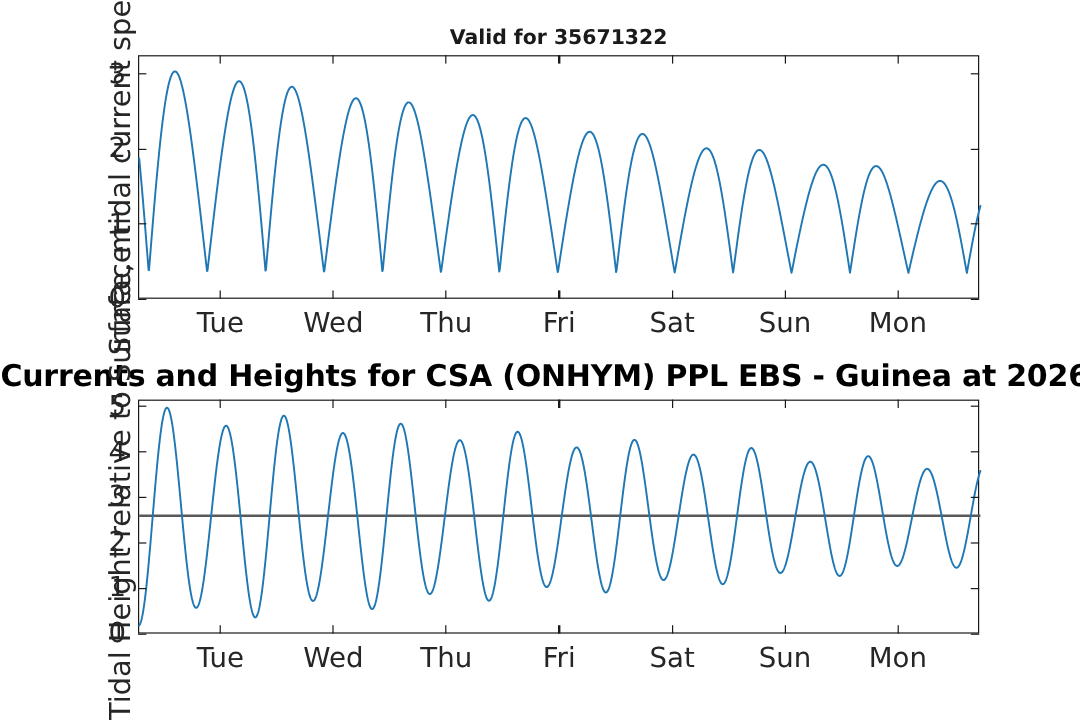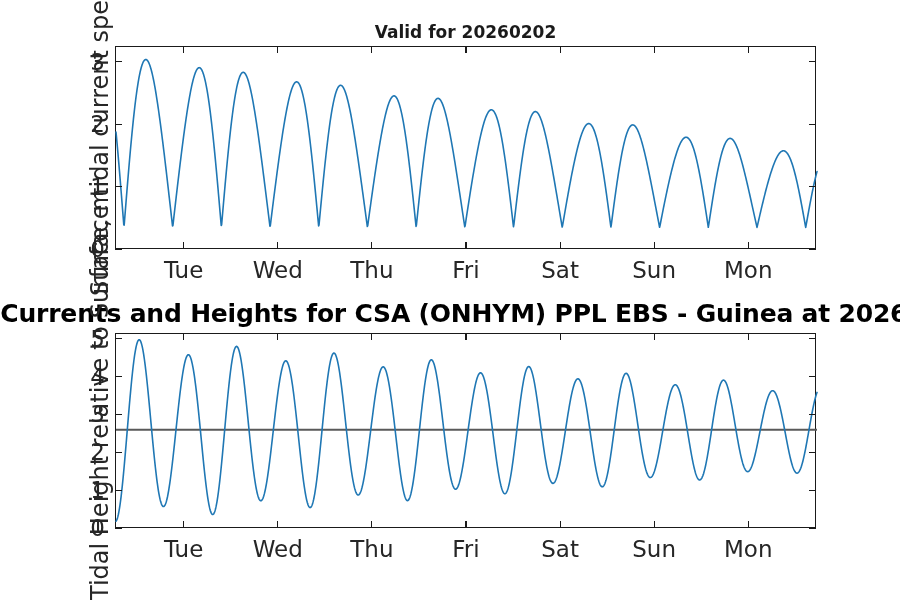--- a/index.html
+++ b/index.html
@@ -111,21 +111,21 @@
   .series-line { fill: none; stroke-width: 1.6; stroke-linejoin: round; stroke-linecap: round; }
   .datum-line  { fill: none; stroke-width: 2.0; }
 </style>
 </head>
 <body>
 
 <div class="figure">
 
   <div class="panel" id="panel-current">
 
-    <div id="subtitle-current">Valid for 20260202</div>
+    <div id="subtitle-current">Valid for 35671322</div>
 
     <div class="plotbox" id="box-current">
       <svg id="svg-current" width="701" height="203" viewBox="0 0 701 203" preserveAspectRatio="none">
         <path id="path-current" class="series-line" d="M 0.00 85.00 L 0.39 89.14 L 0.78 93.35 L 1.17 97.64 L 1.56 102.00 L 1.95 106.42 L 2.34 110.90 L 2.73 115.44 L 3.12 120.04 L 3.51 124.69 L 3.90 129.38 L 4.29 134.11 L 4.68 138.89 L 5.07 143.69 L 5.46 148.53 L 5.84 153.39 L 6.23 158.27 L 6.62 163.17 L 7.01 168.08 L 7.40 173.00 L 7.79 177.93 L 8.18 178.18 L 8.57 173.26 L 8.96 168.35 L 9.35 163.46 L 9.74 158.58 L 10.13 153.73 L 10.52 148.91 L 10.91 144.11 L 11.30 139.35 L 11.69 134.63 L 12.08 129.95 L 12.47 125.33 L 12.86 120.75 L 13.25 116.23 L 13.64 111.76 L 14.03 107.37 L 14.42 103.03 L 14.81 98.77 L 15.20 94.58 L 15.59 90.47 L 15.98 86.44 L 16.37 82.49 L 16.76 78.63 L 17.15 74.86 L 17.53 71.18 L 17.92 67.60 L 18.31 64.11 L 18.70 60.73 L 19.09 57.45 L 19.48 54.27 L 19.87 51.20 L 20.26 48.23 L 20.65 45.38 L 21.04 42.64 L 21.43 40.02 L 21.82 37.51 L 22.21 35.11 L 22.60 32.84 L 22.99 30.68 L 23.38 28.64 L 23.77 26.73 L 24.16 24.93 L 24.55 23.25 L 24.94 21.70 L 25.33 20.27 L 25.72 18.96 L 26.11 17.77 L 26.50 16.71 L 26.89 15.76 L 27.28 14.94 L 27.67 14.23 L 28.06 13.65 L 28.45 13.19 L 28.83 12.84 L 29.22 12.61 L 29.61 12.50 L 30.00 12.50 L 30.39 12.62 L 30.78 12.84 L 31.17 13.18 L 31.56 13.63 L 31.95 14.19 L 32.34 14.85 L 32.73 15.62 L 33.12 16.49 L 33.51 17.46 L 33.90 18.53 L 34.29 19.69 L 34.68 20.95 L 35.07 22.31 L 35.46 23.75 L 35.85 25.28 L 36.24 26.90 L 36.63 28.61 L 37.02 30.39 L 37.41 32.26 L 37.80 34.20 L 38.19 36.22 L 38.58 38.31 L 38.97 40.47 L 39.36 42.70 L 39.75 45.00 L 40.14 47.36 L 40.52 49.78 L 40.91 52.26 L 41.30 54.80 L 41.69 57.39 L 42.08 60.04 L 42.47 62.74 L 42.86 65.49 L 43.25 68.28 L 43.64 71.12 L 44.03 74.00 L 44.42 76.92 L 44.81 79.88 L 45.20 82.88 L 45.59 85.91 L 45.98 88.98 L 46.37 92.07 L 46.76 95.20 L 47.15 98.36 L 47.54 101.54 L 47.93 104.74 L 48.32 107.97 L 48.71 111.23 L 49.10 114.50 L 49.49 117.79 L 49.88 121.10 L 50.27 124.42 L 50.66 127.76 L 51.05 131.11 L 51.44 134.48 L 51.82 137.85 L 52.21 141.24 L 52.60 144.64 L 52.99 148.04 L 53.38 151.45 L 53.77 154.86 L 54.16 158.28 L 54.55 161.70 L 54.94 165.13 L 55.33 168.56 L 55.72 171.98 L 56.11 175.41 L 56.50 178.84 L 56.89 178.77 L 57.28 175.35 L 57.67 171.93 L 58.06 168.52 L 58.45 165.11 L 58.84 161.72 L 59.23 158.33 L 59.62 154.95 L 60.01 151.57 L 60.40 148.21 L 60.79 144.87 L 61.18 141.53 L 61.57 138.21 L 61.96 134.90 L 62.35 131.61 L 62.74 128.34 L 63.13 125.09 L 63.51 121.85 L 63.90 118.64 L 64.29 115.45 L 64.68 112.28 L 65.07 109.13 L 65.46 106.02 L 65.85 102.93 L 66.24 99.87 L 66.63 96.84 L 67.02 93.84 L 67.41 90.87 L 67.80 87.94 L 68.19 85.05 L 68.58 82.20 L 68.97 79.38 L 69.36 76.61 L 69.75 73.88 L 70.14 71.20 L 70.53 68.56 L 70.92 65.97 L 71.31 63.44 L 71.70 60.95 L 72.09 58.52 L 72.48 56.15 L 72.87 53.84 L 73.26 51.58 L 73.65 49.39 L 74.04 47.27 L 74.43 45.21 L 74.81 43.22 L 75.20 41.29 L 75.59 39.45 L 75.98 37.67 L 76.37 35.98 L 76.76 34.36 L 77.15 32.82 L 77.54 31.37 L 77.93 30.00 L 78.32 28.71 L 78.71 27.52 L 79.10 26.41 L 79.49 25.40 L 79.88 24.48 L 80.27 23.65 L 80.66 22.93 L 81.05 22.30 L 81.44 21.77 L 81.83 21.34 L 82.22 21.02 L 82.61 20.80 L 83.00 20.68 L 83.39 20.67 L 83.78 20.77 L 84.17 20.98 L 84.56 21.30 L 84.95 21.73 L 85.34 22.27 L 85.73 22.92 L 86.12 23.69 L 86.50 24.56 L 86.89 25.55 L 87.28 26.66 L 87.67 27.87 L 88.06 29.21 L 88.45 30.65 L 88.84 32.21 L 89.23 33.88 L 89.62 35.66 L 90.01 37.55 L 90.40 39.55 L 90.79 41.67 L 91.18 43.89 L 91.57 46.22 L 91.96 48.66 L 92.35 51.20 L 92.74 53.85 L 93.13 56.59 L 93.52 59.44 L 93.91 62.39 L 94.30 65.43 L 94.69 68.57 L 95.08 71.80 L 95.47 75.12 L 95.86 78.53 L 96.25 82.02 L 96.64 85.59 L 97.03 89.24 L 97.42 92.97 L 97.80 96.78 L 98.19 100.65 L 98.58 104.59 L 98.97 108.60 L 99.36 112.66 L 99.75 116.78 L 100.14 120.96 L 100.53 125.19 L 100.92 129.46 L 101.31 133.78 L 101.70 138.13 L 102.09 142.52 L 102.48 146.95 L 102.87 151.40 L 103.26 155.87 L 103.65 160.37 L 104.04 164.87 L 104.43 169.40 L 104.82 173.92 L 105.21 178.46 L 105.60 178.04 L 105.99 173.51 L 106.38 168.99 L 106.77 164.48 L 107.16 159.99 L 107.55 155.52 L 107.94 151.08 L 108.33 146.66 L 108.72 142.27 L 109.11 137.92 L 109.49 133.62 L 109.88 129.35 L 110.27 125.13 L 110.66 120.96 L 111.05 116.85 L 111.44 112.79 L 111.83 108.80 L 112.22 104.87 L 112.61 101.01 L 113.00 97.21 L 113.39 93.50 L 113.78 89.86 L 114.17 86.30 L 114.56 82.82 L 114.95 79.42 L 115.34 76.12 L 115.73 72.90 L 116.12 69.78 L 116.51 66.75 L 116.90 63.82 L 117.29 60.98 L 117.68 58.25 L 118.07 55.62 L 118.46 53.09 L 118.85 50.67 L 119.24 48.35 L 119.63 46.14 L 120.02 44.04 L 120.41 42.05 L 120.79 40.17 L 121.18 38.41 L 121.57 36.75 L 121.96 35.20 L 122.35 33.77 L 122.74 32.45 L 123.13 31.25 L 123.52 30.15 L 123.91 29.17 L 124.30 28.30 L 124.69 27.55 L 125.08 26.90 L 125.47 26.37 L 125.86 25.94 L 126.25 25.63 L 126.64 25.42 L 127.03 25.32 L 127.42 25.33 L 127.81 25.44 L 128.20 25.66 L 128.59 25.98 L 128.98 26.40 L 129.37 26.92 L 129.76 27.54 L 130.15 28.26 L 130.54 29.07 L 130.93 29.98 L 131.32 30.97 L 131.71 32.06 L 132.10 33.23 L 132.48 34.49 L 132.87 35.84 L 133.26 37.26 L 133.65 38.77 L 134.04 40.35 L 134.43 42.01 L 134.82 43.75 L 135.21 45.55 L 135.60 47.43 L 135.99 49.37 L 136.38 51.38 L 136.77 53.45 L 137.16 55.58 L 137.55 57.77 L 137.94 60.02 L 138.33 62.32 L 138.72 64.68 L 139.11 67.09 L 139.50 69.54 L 139.89 72.05 L 140.28 74.59 L 140.67 77.18 L 141.06 79.81 L 141.45 82.48 L 141.84 85.19 L 142.23 87.93 L 142.62 90.71 L 143.01 93.52 L 143.40 96.35 L 143.78 99.22 L 144.17 102.11 L 144.56 105.03 L 144.95 107.98 L 145.34 110.94 L 145.73 113.93 L 146.12 116.93 L 146.51 119.95 L 146.90 122.99 L 147.29 126.05 L 147.68 129.12 L 148.07 132.20 L 148.46 135.29 L 148.85 138.39 L 149.24 141.50 L 149.63 144.63 L 150.02 147.75 L 150.41 150.89 L 150.80 154.03 L 151.19 157.17 L 151.58 160.31 L 151.97 163.46 L 152.36 166.61 L 152.75 169.76 L 153.14 172.91 L 153.53 176.06 L 153.92 179.20 L 154.31 178.69 L 154.70 175.55 L 155.09 172.42 L 155.47 169.29 L 155.86 166.17 L 156.25 163.06 L 156.64 159.95 L 157.03 156.86 L 157.42 153.77 L 157.81 150.70 L 158.20 147.64 L 158.59 144.59 L 158.98 141.55 L 159.37 138.54 L 159.76 135.53 L 160.15 132.54 L 160.54 129.57 L 160.93 126.62 L 161.32 123.69 L 161.71 120.78 L 162.10 117.90 L 162.49 115.03 L 162.88 112.20 L 163.27 109.38 L 163.66 106.60 L 164.05 103.84 L 164.44 101.11 L 164.83 98.42 L 165.22 95.75 L 165.61 93.12 L 166.00 90.53 L 166.39 87.97 L 166.77 85.45 L 167.16 82.98 L 167.55 80.54 L 167.94 78.15 L 168.33 75.80 L 168.72 73.50 L 169.11 71.24 L 169.50 69.04 L 169.89 66.89 L 170.28 64.79 L 170.67 62.75 L 171.06 60.77 L 171.45 58.84 L 171.84 56.97 L 172.23 55.17 L 172.62 53.43 L 173.01 51.76 L 173.40 50.16 L 173.79 48.62 L 174.18 47.16 L 174.57 45.77 L 174.96 44.45 L 175.35 43.22 L 175.74 42.06 L 176.13 40.98 L 176.52 39.98 L 176.91 39.07 L 177.30 38.24 L 177.69 37.50 L 178.08 36.84 L 178.46 36.28 L 178.85 35.81 L 179.24 35.42 L 179.63 35.14 L 180.02 34.94 L 180.41 34.85 L 180.80 34.85 L 181.19 34.94 L 181.58 35.14 L 181.97 35.44 L 182.36 35.83 L 182.75 36.33 L 183.14 36.93 L 183.53 37.63 L 183.92 38.44 L 184.31 39.34 L 184.70 40.35 L 185.09 41.47 L 185.48 42.68 L 185.87 44.00 L 186.26 45.43 L 186.65 46.95 L 187.04 48.58 L 187.43 50.31 L 187.82 52.13 L 188.21 54.06 L 188.60 56.09 L 188.99 58.22 L 189.38 60.44 L 189.76 62.76 L 190.15 65.18 L 190.54 67.68 L 190.93 70.28 L 191.32 72.97 L 191.71 75.75 L 192.10 78.61 L 192.49 81.55 L 192.88 84.58 L 193.27 87.69 L 193.66 90.88 L 194.05 94.14 L 194.44 97.47 L 194.83 100.87 L 195.22 104.34 L 195.61 107.88 L 196.00 111.48 L 196.39 115.13 L 196.78 118.84 L 197.17 122.61 L 197.56 126.42 L 197.95 130.28 L 198.34 134.18 L 198.73 138.12 L 199.12 142.10 L 199.51 146.11 L 199.90 150.15 L 200.29 154.21 L 200.68 158.30 L 201.07 162.40 L 201.45 166.52 L 201.84 170.65 L 202.23 174.79 L 202.62 178.93 L 203.01 177.95 L 203.40 173.82 L 203.79 169.69 L 204.18 165.57 L 204.57 161.46 L 204.96 157.37 L 205.35 153.31 L 205.74 149.27 L 206.13 145.26 L 206.52 141.28 L 206.91 137.34 L 207.30 133.44 L 207.69 129.58 L 208.08 125.77 L 208.47 122.00 L 208.86 118.29 L 209.25 114.64 L 209.64 111.04 L 210.03 107.51 L 210.42 104.04 L 210.81 100.64 L 211.20 97.31 L 211.59 94.05 L 211.98 90.86 L 212.37 87.76 L 212.75 84.73 L 213.14 81.79 L 213.53 78.93 L 213.92 76.15 L 214.31 73.47 L 214.70 70.88 L 215.09 68.37 L 215.48 65.96 L 215.87 63.65 L 216.26 61.43 L 216.65 59.31 L 217.04 57.29 L 217.43 55.37 L 217.82 53.55 L 218.21 51.83 L 218.60 50.21 L 218.99 48.69 L 219.38 47.28 L 219.77 45.97 L 220.16 44.77 L 220.55 43.66 L 220.94 42.66 L 221.33 41.77 L 221.72 40.98 L 222.11 40.29 L 222.50 39.70 L 222.89 39.21 L 223.28 38.83 L 223.67 38.55 L 224.06 38.36 L 224.44 38.28 L 224.83 38.29 L 225.22 38.40 L 225.61 38.61 L 226.00 38.91 L 226.39 39.30 L 226.78 39.78 L 227.17 40.36 L 227.56 41.02 L 227.95 41.78 L 228.34 42.61 L 228.73 43.54 L 229.12 44.54 L 229.51 45.62 L 229.90 46.79 L 230.29 48.03 L 230.68 49.35 L 231.07 50.74 L 231.46 52.20 L 231.85 53.73 L 232.24 55.33 L 232.63 56.99 L 233.02 58.72 L 233.41 60.51 L 233.80 62.36 L 234.19 64.27 L 234.58 66.24 L 234.97 68.26 L 235.36 70.33 L 235.74 72.45 L 236.13 74.62 L 236.52 76.83 L 236.91 79.09 L 237.30 81.40 L 237.69 83.74 L 238.08 86.12 L 238.47 88.54 L 238.86 91.00 L 239.25 93.49 L 239.64 96.01 L 240.03 98.56 L 240.42 101.14 L 240.81 103.74 L 241.20 106.38 L 241.59 109.03 L 241.98 111.71 L 242.37 114.41 L 242.76 117.13 L 243.15 119.87 L 243.54 122.62 L 243.93 125.39 L 244.32 128.18 L 244.71 130.98 L 245.10 133.79 L 245.49 136.61 L 245.88 139.44 L 246.27 142.28 L 246.66 145.13 L 247.05 147.98 L 247.43 150.84 L 247.82 153.70 L 248.21 156.57 L 248.60 159.44 L 248.99 162.31 L 249.38 165.18 L 249.77 168.05 L 250.16 170.92 L 250.55 173.79 L 250.94 176.66 L 251.33 179.52 L 251.72 178.64 L 252.11 175.79 L 252.50 172.94 L 252.89 170.10 L 253.28 167.26 L 253.67 164.43 L 254.06 161.61 L 254.45 158.80 L 254.84 156.00 L 255.23 153.22 L 255.62 150.44 L 256.01 147.67 L 256.40 144.92 L 256.79 142.19 L 257.18 139.47 L 257.57 136.76 L 257.96 134.08 L 258.35 131.41 L 258.73 128.76 L 259.12 126.13 L 259.51 123.52 L 259.90 120.93 L 260.29 118.37 L 260.68 115.83 L 261.07 113.31 L 261.46 110.83 L 261.85 108.37 L 262.24 105.94 L 262.63 103.53 L 263.02 101.16 L 263.41 98.83 L 263.80 96.52 L 264.19 94.26 L 264.58 92.03 L 264.97 89.83 L 265.36 87.68 L 265.75 85.57 L 266.14 83.50 L 266.53 81.47 L 266.92 79.49 L 267.31 77.56 L 267.70 75.67 L 268.09 73.84 L 268.48 72.06 L 268.87 70.33 L 269.26 68.66 L 269.65 67.04 L 270.04 65.48 L 270.42 63.98 L 270.81 62.54 L 271.20 61.17 L 271.59 59.85 L 271.98 58.61 L 272.37 57.43 L 272.76 56.33 L 273.15 55.29 L 273.54 54.33 L 273.93 53.43 L 274.32 52.62 L 274.71 51.88 L 275.10 51.22 L 275.49 50.64 L 275.88 50.14 L 276.27 49.72 L 276.66 49.38 L 277.05 49.13 L 277.44 48.97 L 277.83 48.89 L 278.22 48.89 L 278.61 48.99 L 279.00 49.17 L 279.39 49.45 L 279.78 49.81 L 280.17 50.27 L 280.56 50.82 L 280.95 51.46 L 281.34 52.19 L 281.72 53.01 L 282.11 53.93 L 282.50 54.94 L 282.89 56.05 L 283.28 57.24 L 283.67 58.53 L 284.06 59.91 L 284.45 61.39 L 284.84 62.95 L 285.23 64.61 L 285.62 66.35 L 286.01 68.19 L 286.40 70.11 L 286.79 72.13 L 287.18 74.22 L 287.57 76.41 L 287.96 78.68 L 288.35 81.03 L 288.74 83.46 L 289.13 85.97 L 289.52 88.56 L 289.91 91.22 L 290.30 93.96 L 290.69 96.78 L 291.08 99.66 L 291.47 102.61 L 291.86 105.62 L 292.25 108.70 L 292.64 111.84 L 293.03 115.04 L 293.41 118.29 L 293.80 121.60 L 294.19 124.96 L 294.58 128.36 L 294.97 131.81 L 295.36 135.30 L 295.75 138.84 L 296.14 142.40 L 296.53 146.00 L 296.92 149.63 L 297.31 153.29 L 297.70 156.97 L 298.09 160.67 L 298.48 164.38 L 298.87 168.11 L 299.26 171.85 L 299.65 175.60 L 300.04 179.35 L 300.43 177.93 L 300.82 174.18 L 301.21 170.44 L 301.60 166.71 L 301.99 162.99 L 302.38 159.28 L 302.77 155.60 L 303.16 151.94 L 303.55 148.31 L 303.94 144.70 L 304.33 141.13 L 304.71 137.60 L 305.10 134.10 L 305.49 130.64 L 305.88 127.23 L 306.27 123.87 L 306.66 120.55 L 307.05 117.29 L 307.44 114.09 L 307.83 110.94 L 308.22 107.86 L 308.61 104.84 L 309.00 101.88 L 309.39 99.00 L 309.78 96.18 L 310.17 93.43 L 310.56 90.77 L 310.95 88.17 L 311.34 85.66 L 311.73 83.22 L 312.12 80.87 L 312.51 78.60 L 312.90 76.42 L 313.29 74.32 L 313.68 72.31 L 314.07 70.38 L 314.46 68.55 L 314.85 66.81 L 315.24 65.16 L 315.63 63.60 L 316.02 62.13 L 316.40 60.76 L 316.79 59.48 L 317.18 58.29 L 317.57 57.20 L 317.96 56.20 L 318.35 55.30 L 318.74 54.49 L 319.13 53.78 L 319.52 53.15 L 319.91 52.63 L 320.30 52.19 L 320.69 51.85 L 321.08 51.59 L 321.47 51.43 L 321.86 51.36 L 322.25 51.38 L 322.64 51.48 L 323.03 51.68 L 323.42 51.96 L 323.81 52.32 L 324.20 52.77 L 324.59 53.30 L 324.98 53.91 L 325.37 54.60 L 325.76 55.37 L 326.15 56.21 L 326.54 57.13 L 326.93 58.13 L 327.32 59.19 L 327.70 60.33 L 328.09 61.53 L 328.48 62.81 L 328.87 64.14 L 329.26 65.54 L 329.65 67.00 L 330.04 68.52 L 330.43 70.10 L 330.82 71.74 L 331.21 73.43 L 331.60 75.17 L 331.99 76.97 L 332.38 78.81 L 332.77 80.70 L 333.16 82.63 L 333.55 84.61 L 333.94 86.63 L 334.33 88.69 L 334.72 90.79 L 335.11 92.93 L 335.50 95.10 L 335.89 97.31 L 336.28 99.54 L 336.67 101.81 L 337.06 104.10 L 337.45 106.43 L 337.84 108.77 L 338.23 111.15 L 338.62 113.54 L 339.01 115.96 L 339.39 118.39 L 339.78 120.85 L 340.17 123.32 L 340.56 125.81 L 340.95 128.31 L 341.34 130.82 L 341.73 133.35 L 342.12 135.89 L 342.51 138.44 L 342.90 141.00 L 343.29 143.56 L 343.68 146.14 L 344.07 148.72 L 344.46 151.30 L 344.85 153.89 L 345.24 156.48 L 345.63 159.07 L 346.02 161.67 L 346.41 164.26 L 346.80 166.86 L 347.19 169.45 L 347.58 172.05 L 347.97 174.64 L 348.36 177.22 L 348.75 179.81 L 349.14 178.64 L 349.53 176.07 L 349.92 173.50 L 350.31 170.94 L 350.69 168.39 L 351.08 165.84 L 351.47 163.31 L 351.86 160.78 L 352.25 158.27 L 352.64 155.76 L 353.03 153.27 L 353.42 150.79 L 353.81 148.32 L 354.20 145.87 L 354.59 143.43 L 354.98 141.00 L 355.37 138.59 L 355.76 136.20 L 356.15 133.83 L 356.54 131.48 L 356.93 129.14 L 357.32 126.83 L 357.71 124.54 L 358.10 122.27 L 358.49 120.02 L 358.88 117.80 L 359.27 115.60 L 359.66 113.43 L 360.05 111.29 L 360.44 109.18 L 360.83 107.09 L 361.22 105.04 L 361.61 103.02 L 361.99 101.03 L 362.38 99.08 L 362.77 97.16 L 363.16 95.28 L 363.55 93.44 L 363.94 91.64 L 364.33 89.88 L 364.72 88.16 L 365.11 86.49 L 365.50 84.86 L 365.89 83.27 L 366.28 81.74 L 366.67 80.25 L 367.06 78.82 L 367.45 77.43 L 367.84 76.10 L 368.23 74.83 L 368.62 73.61 L 369.01 72.45 L 369.40 71.35 L 369.79 70.31 L 370.18 69.33 L 370.57 68.41 L 370.96 67.56 L 371.35 66.77 L 371.74 66.05 L 372.13 65.40 L 372.52 64.82 L 372.91 64.31 L 373.30 63.88 L 373.68 63.51 L 374.07 63.22 L 374.46 63.00 L 374.85 62.86 L 375.24 62.80 L 375.63 62.81 L 376.02 62.91 L 376.41 63.08 L 376.80 63.33 L 377.19 63.67 L 377.58 64.08 L 377.97 64.58 L 378.36 65.16 L 378.75 65.82 L 379.14 66.56 L 379.53 67.39 L 379.92 68.30 L 380.31 69.29 L 380.70 70.36 L 381.09 71.52 L 381.48 72.76 L 381.87 74.08 L 382.26 75.48 L 382.65 76.97 L 383.04 78.53 L 383.43 80.18 L 383.82 81.90 L 384.21 83.71 L 384.60 85.59 L 384.98 87.54 L 385.37 89.57 L 385.76 91.68 L 386.15 93.86 L 386.54 96.10 L 386.93 98.42 L 387.32 100.81 L 387.71 103.26 L 388.10 105.78 L 388.49 108.36 L 388.88 111.00 L 389.27 113.70 L 389.66 116.45 L 390.05 119.26 L 390.44 122.13 L 390.83 125.04 L 391.22 128.00 L 391.61 131.01 L 392.00 134.05 L 392.39 137.14 L 392.78 140.27 L 393.17 143.43 L 393.56 146.62 L 393.95 149.85 L 394.34 153.10 L 394.73 156.37 L 395.12 159.67 L 395.51 162.98 L 395.90 166.31 L 396.29 169.65 L 396.67 173.00 L 397.06 176.35 L 397.45 179.71 L 397.84 177.95 L 398.23 174.60 L 398.62 171.25 L 399.01 167.90 L 399.40 164.57 L 399.79 161.25 L 400.18 157.95 L 400.57 154.67 L 400.96 151.42 L 401.35 148.19 L 401.74 144.99 L 402.13 141.82 L 402.52 138.68 L 402.91 135.59 L 403.30 132.53 L 403.69 129.51 L 404.08 126.54 L 404.47 123.62 L 404.86 120.75 L 405.25 117.93 L 405.64 115.16 L 406.03 112.45 L 406.42 109.80 L 406.81 107.22 L 407.20 104.69 L 407.59 102.23 L 407.97 99.84 L 408.36 97.51 L 408.75 95.26 L 409.14 93.07 L 409.53 90.97 L 409.92 88.93 L 410.31 86.97 L 410.70 85.09 L 411.09 83.29 L 411.48 81.57 L 411.87 79.92 L 412.26 78.36 L 412.65 76.88 L 413.04 75.49 L 413.43 74.17 L 413.82 72.95 L 414.21 71.80 L 414.60 70.74 L 414.99 69.76 L 415.38 68.87 L 415.77 68.06 L 416.16 67.34 L 416.55 66.70 L 416.94 66.15 L 417.33 65.68 L 417.72 65.29 L 418.11 64.99 L 418.50 64.77 L 418.89 64.63 L 419.28 64.57 L 419.66 64.59 L 420.05 64.70 L 420.44 64.88 L 420.83 65.13 L 421.22 65.47 L 421.61 65.88 L 422.00 66.36 L 422.39 66.91 L 422.78 67.54 L 423.17 68.24 L 423.56 69.01 L 423.95 69.84 L 424.34 70.74 L 424.73 71.71 L 425.12 72.74 L 425.51 73.83 L 425.90 74.98 L 426.29 76.18 L 426.68 77.45 L 427.07 78.77 L 427.46 80.15 L 427.85 81.57 L 428.24 83.05 L 428.63 84.58 L 429.02 86.15 L 429.41 87.77 L 429.80 89.43 L 430.19 91.14 L 430.58 92.88 L 430.96 94.67 L 431.35 96.49 L 431.74 98.35 L 432.13 100.24 L 432.52 102.17 L 432.91 104.12 L 433.30 106.11 L 433.69 108.12 L 434.08 110.16 L 434.47 112.23 L 434.86 114.32 L 435.25 116.43 L 435.64 118.56 L 436.03 120.72 L 436.42 122.89 L 436.81 125.08 L 437.20 127.28 L 437.59 129.50 L 437.98 131.74 L 438.37 133.98 L 438.76 136.24 L 439.15 138.51 L 439.54 140.79 L 439.93 143.07 L 440.32 145.37 L 440.71 147.67 L 441.10 149.97 L 441.49 152.28 L 441.88 154.59 L 442.27 156.91 L 442.65 159.22 L 443.04 161.54 L 443.43 163.86 L 443.82 166.18 L 444.21 168.50 L 444.60 170.82 L 444.99 173.13 L 445.38 175.44 L 445.77 177.75 L 446.16 180.05 L 446.55 178.68 L 446.94 176.39 L 447.33 174.11 L 447.72 171.83 L 448.11 169.56 L 448.50 167.29 L 448.89 165.04 L 449.28 162.80 L 449.67 160.56 L 450.06 158.34 L 450.45 156.13 L 450.84 153.93 L 451.23 151.74 L 451.62 149.57 L 452.01 147.41 L 452.40 145.26 L 452.79 143.13 L 453.18 141.01 L 453.57 138.92 L 453.95 136.84 L 454.34 134.77 L 454.73 132.73 L 455.12 130.71 L 455.51 128.70 L 455.90 126.72 L 456.29 124.76 L 456.68 122.83 L 457.07 120.91 L 457.46 119.03 L 457.85 117.17 L 458.24 115.33 L 458.63 113.52 L 459.02 111.75 L 459.41 110.00 L 459.80 108.28 L 460.19 106.60 L 460.58 104.95 L 460.97 103.33 L 461.36 101.75 L 461.75 100.20 L 462.14 98.69 L 462.53 97.23 L 462.92 95.80 L 463.31 94.41 L 463.70 93.07 L 464.09 91.76 L 464.48 90.51 L 464.87 89.30 L 465.26 88.13 L 465.64 87.02 L 466.03 85.96 L 466.42 84.94 L 466.81 83.98 L 467.20 83.07 L 467.59 82.22 L 467.98 81.42 L 468.37 80.68 L 468.76 80.00 L 469.15 79.37 L 469.54 78.81 L 469.93 78.31 L 470.32 77.87 L 470.71 77.49 L 471.10 77.18 L 471.49 76.93 L 471.88 76.75 L 472.27 76.63 L 472.66 76.59 L 473.05 76.61 L 473.44 76.70 L 473.83 76.86 L 474.22 77.09 L 474.61 77.39 L 475.00 77.77 L 475.39 78.21 L 475.78 78.73 L 476.17 79.32 L 476.56 79.98 L 476.94 80.72 L 477.33 81.53 L 477.72 82.41 L 478.11 83.36 L 478.50 84.39 L 478.89 85.49 L 479.28 86.66 L 479.67 87.90 L 480.06 89.22 L 480.45 90.61 L 480.84 92.06 L 481.23 93.59 L 481.62 95.18 L 482.01 96.85 L 482.40 98.58 L 482.79 100.37 L 483.18 102.23 L 483.57 104.16 L 483.96 106.15 L 484.35 108.19 L 484.74 110.30 L 485.13 112.47 L 485.52 114.70 L 485.91 116.97 L 486.30 119.31 L 486.69 121.69 L 487.08 124.13 L 487.47 126.61 L 487.86 129.14 L 488.25 131.71 L 488.63 134.33 L 489.02 136.98 L 489.41 139.68 L 489.80 142.41 L 490.19 145.17 L 490.58 147.96 L 490.97 150.78 L 491.36 153.63 L 491.75 156.50 L 492.14 159.39 L 492.53 162.31 L 492.92 165.23 L 493.31 168.17 L 493.70 171.13 L 494.09 174.09 L 494.48 177.05 L 494.87 180.02 L 495.26 178.04 L 495.65 175.07 L 496.04 172.11 L 496.43 169.16 L 496.82 166.21 L 497.21 163.28 L 497.60 160.36 L 497.99 157.47 L 498.38 154.59 L 498.77 151.73 L 499.16 148.90 L 499.55 146.10 L 499.93 143.33 L 500.32 140.59 L 500.71 137.89 L 501.10 135.23 L 501.49 132.60 L 501.88 130.02 L 502.27 127.48 L 502.66 124.99 L 503.05 122.54 L 503.44 120.15 L 503.83 117.81 L 504.22 115.52 L 504.61 113.29 L 505.00 111.11 L 505.39 109.00 L 505.78 106.94 L 506.17 104.95 L 506.56 103.02 L 506.95 101.16 L 507.34 99.36 L 507.73 97.63 L 508.12 95.97 L 508.51 94.38 L 508.90 92.86 L 509.29 91.41 L 509.68 90.03 L 510.07 88.72 L 510.46 87.49 L 510.85 86.33 L 511.24 85.25 L 511.62 84.24 L 512.01 83.30 L 512.40 82.44 L 512.79 81.66 L 513.18 80.95 L 513.57 80.32 L 513.96 79.76 L 514.35 79.27 L 514.74 78.86 L 515.13 78.53 L 515.52 78.26 L 515.91 78.07 L 516.30 77.96 L 516.69 77.91 L 517.08 77.94 L 517.47 78.03 L 517.86 78.20 L 518.25 78.44 L 518.64 78.74 L 519.03 79.11 L 519.42 79.54 L 519.81 80.04 L 520.20 80.60 L 520.59 81.23 L 520.98 81.92 L 521.37 82.66 L 521.76 83.47 L 522.15 84.33 L 522.54 85.25 L 522.92 86.22 L 523.31 87.25 L 523.70 88.33 L 524.09 89.46 L 524.48 90.63 L 524.87 91.86 L 525.26 93.13 L 525.65 94.45 L 526.04 95.81 L 526.43 97.21 L 526.82 98.65 L 527.21 100.13 L 527.60 101.65 L 527.99 103.20 L 528.38 104.79 L 528.77 106.41 L 529.16 108.06 L 529.55 109.74 L 529.94 111.45 L 530.33 113.19 L 530.72 114.95 L 531.11 116.74 L 531.50 118.55 L 531.89 120.38 L 532.28 122.24 L 532.67 124.11 L 533.06 126.00 L 533.45 127.91 L 533.84 129.83 L 534.23 131.77 L 534.61 133.73 L 535.00 135.69 L 535.39 137.67 L 535.78 139.66 L 536.17 141.65 L 536.56 143.66 L 536.95 145.67 L 537.34 147.69 L 537.73 149.71 L 538.12 151.74 L 538.51 153.78 L 538.90 155.82 L 539.29 157.85 L 539.68 159.90 L 540.07 161.94 L 540.46 163.98 L 540.85 166.02 L 541.24 168.06 L 541.63 170.10 L 542.02 172.14 L 542.41 174.17 L 542.80 176.20 L 543.19 178.23 L 543.58 180.25 L 543.97 178.76 L 544.36 176.75 L 544.75 174.75 L 545.14 172.75 L 545.53 170.76 L 545.91 168.78 L 546.30 166.81 L 546.69 164.85 L 547.08 162.89 L 547.47 160.95 L 547.86 159.02 L 548.25 157.10 L 548.64 155.19 L 549.03 153.29 L 549.42 151.41 L 549.81 149.54 L 550.20 147.68 L 550.59 145.84 L 550.98 144.01 L 551.37 142.20 L 551.76 140.41 L 552.15 138.63 L 552.54 136.88 L 552.93 135.14 L 553.32 133.42 L 553.71 131.72 L 554.10 130.04 L 554.49 128.38 L 554.88 126.74 L 555.27 125.13 L 555.66 123.54 L 556.05 121.98 L 556.44 120.44 L 556.83 118.93 L 557.22 117.44 L 557.60 115.99 L 557.99 114.56 L 558.38 113.16 L 558.77 111.80 L 559.16 110.47 L 559.55 109.16 L 559.94 107.90 L 560.33 106.67 L 560.72 105.47 L 561.11 104.31 L 561.50 103.19 L 561.89 102.11 L 562.28 101.07 L 562.67 100.07 L 563.06 99.12 L 563.45 98.20 L 563.84 97.33 L 564.23 96.51 L 564.62 95.73 L 565.01 95.00 L 565.40 94.32 L 565.79 93.69 L 566.18 93.11 L 566.57 92.57 L 566.96 92.10 L 567.35 91.67 L 567.74 91.30 L 568.13 90.98 L 568.52 90.72 L 568.90 90.52 L 569.29 90.37 L 569.68 90.28 L 570.07 90.25 L 570.46 90.28 L 570.85 90.36 L 571.24 90.51 L 571.63 90.72 L 572.02 90.99 L 572.41 91.33 L 572.80 91.72 L 573.19 92.18 L 573.58 92.70 L 573.97 93.28 L 574.36 93.93 L 574.75 94.64 L 575.14 95.41 L 575.53 96.24 L 575.92 97.14 L 576.31 98.10 L 576.70 99.12 L 577.09 100.21 L 577.48 101.36 L 577.87 102.56 L 578.26 103.83 L 578.65 105.16 L 579.04 106.55 L 579.43 108.00 L 579.82 109.51 L 580.21 111.07 L 580.59 112.69 L 580.98 114.36 L 581.37 116.09 L 581.76 117.87 L 582.15 119.71 L 582.54 121.59 L 582.93 123.53 L 583.32 125.51 L 583.71 127.53 L 584.10 129.61 L 584.49 131.72 L 584.88 133.88 L 585.27 136.08 L 585.66 138.31 L 586.05 140.59 L 586.44 142.89 L 586.83 145.23 L 587.22 147.60 L 587.61 150.00 L 588.00 152.43 L 588.39 154.88 L 588.78 157.35 L 589.17 159.85 L 589.56 162.36 L 589.95 164.89 L 590.34 167.43 L 590.73 169.98 L 591.12 172.55 L 591.51 175.12 L 591.89 177.69 L 592.28 180.27 L 592.67 178.18 L 593.06 175.60 L 593.45 173.03 L 593.84 170.47 L 594.23 167.91 L 594.62 165.36 L 595.01 162.83 L 595.40 160.32 L 595.79 157.82 L 596.18 155.34 L 596.57 152.88 L 596.96 150.45 L 597.35 148.04 L 597.74 145.67 L 598.13 143.32 L 598.52 141.01 L 598.91 138.73 L 599.30 136.49 L 599.69 134.28 L 600.08 132.12 L 600.47 130.00 L 600.86 127.92 L 601.25 125.89 L 601.64 123.90 L 602.03 121.97 L 602.42 120.08 L 602.81 118.24 L 603.20 116.46 L 603.58 114.73 L 603.97 113.06 L 604.36 111.45 L 604.75 109.89 L 605.14 108.39 L 605.53 106.95 L 605.92 105.57 L 606.31 104.25 L 606.70 102.99 L 607.09 101.80 L 607.48 100.67 L 607.87 99.61 L 608.26 98.60 L 608.65 97.67 L 609.04 96.80 L 609.43 95.99 L 609.82 95.25 L 610.21 94.57 L 610.60 93.96 L 610.99 93.41 L 611.38 92.93 L 611.77 92.52 L 612.16 92.17 L 612.55 91.88 L 612.94 91.66 L 613.33 91.50 L 613.72 91.41 L 614.11 91.38 L 614.50 91.41 L 614.88 91.50 L 615.27 91.65 L 615.66 91.86 L 616.05 92.13 L 616.44 92.46 L 616.83 92.85 L 617.22 93.29 L 617.61 93.79 L 618.00 94.34 L 618.39 94.94 L 618.78 95.60 L 619.17 96.31 L 619.56 97.07 L 619.95 97.87 L 620.34 98.73 L 620.73 99.63 L 621.12 100.57 L 621.51 101.56 L 621.90 102.59 L 622.29 103.67 L 622.68 104.78 L 623.07 105.93 L 623.46 107.12 L 623.85 108.35 L 624.24 109.61 L 624.63 110.90 L 625.02 112.22 L 625.41 113.58 L 625.80 114.97 L 626.19 116.38 L 626.57 117.82 L 626.96 119.29 L 627.35 120.78 L 627.74 122.30 L 628.13 123.83 L 628.52 125.39 L 628.91 126.97 L 629.30 128.57 L 629.69 130.18 L 630.08 131.81 L 630.47 133.46 L 630.86 135.12 L 631.25 136.79 L 631.64 138.48 L 632.03 140.17 L 632.42 141.88 L 632.81 143.60 L 633.20 145.32 L 633.59 147.05 L 633.98 148.79 L 634.37 150.54 L 634.76 152.29 L 635.15 154.04 L 635.54 155.80 L 635.93 157.56 L 636.32 159.33 L 636.71 161.09 L 637.10 162.86 L 637.49 164.62 L 637.87 166.39 L 638.26 168.15 L 638.65 169.91 L 639.04 171.67 L 639.43 173.43 L 639.82 175.18 L 640.21 176.93 L 640.60 178.67 L 640.99 180.41 L 641.38 178.88 L 641.77 177.15 L 642.16 175.43 L 642.55 173.72 L 642.94 172.01 L 643.33 170.31 L 643.72 168.62 L 644.11 166.94 L 644.50 165.26 L 644.89 163.60 L 645.28 161.94 L 645.67 160.30 L 646.06 158.67 L 646.45 157.05 L 646.84 155.44 L 647.23 153.84 L 647.62 152.26 L 648.01 150.68 L 648.40 149.13 L 648.79 147.59 L 649.18 146.06 L 649.56 144.55 L 649.95 143.05 L 650.34 141.57 L 650.73 140.11 L 651.12 138.66 L 651.51 137.24 L 651.90 135.83 L 652.29 134.44 L 652.68 133.07 L 653.07 131.73 L 653.46 130.40 L 653.85 129.10 L 654.24 127.82 L 654.63 126.56 L 655.02 125.33 L 655.41 124.13 L 655.80 122.95 L 656.19 121.79 L 656.58 120.67 L 656.97 119.57 L 657.36 118.51 L 657.75 117.47 L 658.14 116.46 L 658.53 115.49 L 658.92 114.55 L 659.31 113.64 L 659.70 112.76 L 660.09 111.92 L 660.48 111.12 L 660.86 110.36 L 661.25 109.63 L 661.64 108.94 L 662.03 108.29 L 662.42 107.68 L 662.81 107.11 L 663.20 106.59 L 663.59 106.10 L 663.98 105.66 L 664.37 105.27 L 664.76 104.92 L 665.15 104.61 L 665.54 104.35 L 665.93 104.14 L 666.32 103.98 L 666.71 103.86 L 667.10 103.80 L 667.49 103.78 L 667.88 103.82 L 668.27 103.90 L 668.66 104.04 L 669.05 104.22 L 669.44 104.46 L 669.83 104.76 L 670.22 105.10 L 670.61 105.50 L 671.00 105.95 L 671.39 106.45 L 671.78 107.01 L 672.17 107.62 L 672.55 108.28 L 672.94 109.00 L 673.33 109.77 L 673.72 110.59 L 674.11 111.47 L 674.50 112.39 L 674.89 113.38 L 675.28 114.41 L 675.67 115.49 L 676.06 116.63 L 676.45 117.81 L 676.84 119.05 L 677.23 120.33 L 677.62 121.66 L 678.01 123.04 L 678.40 124.47 L 678.79 125.94 L 679.18 127.46 L 679.57 129.02 L 679.96 130.62 L 680.35 132.27 L 680.74 133.95 L 681.13 135.68 L 681.52 137.44 L 681.91 139.24 L 682.30 141.07 L 682.69 142.94 L 683.08 144.84 L 683.47 146.77 L 683.85 148.73 L 684.24 150.72 L 684.63 152.73 L 685.02 154.77 L 685.41 156.83 L 685.80 158.91 L 686.19 161.01 L 686.58 163.13 L 686.97 165.26 L 687.36 167.41 L 687.75 169.57 L 688.14 171.73 L 688.53 173.91 L 688.92 176.09 L 689.31 178.28 L 689.70 180.46 L 690.09 178.38 L 690.48 176.19 L 690.87 174.01 L 691.26 171.83 L 691.65 169.66 L 692.04 167.50 L 692.43 165.36 L 692.82 163.22 L 693.21 161.10 L 693.60 159.00 L 693.99 156.92 L 694.38 154.86 L 694.77 152.82 L 695.16 150.80 L 695.54 148.82 L 695.93 146.86 L 696.32 144.92 L 696.71 143.02 L 697.10 141.16 L 697.49 139.32 L 697.88 137.53 L 698.27 135.77 L 698.66 134.05 L 699.05 132.37 L 699.44 130.73 L 699.83 129.13 L 700.22 127.58 L 700.61 126.07 L 701.00 124.61" stroke="#1f77b4"></path>
       </svg>
     </div>
 
     <div id="ticks-current">
         <div class="tick tick-y" style="top: 248.5px; left: 115px;"></div>
         <div class="tick tick-y" style="top: 248.5px; left: 809px;"></div>

